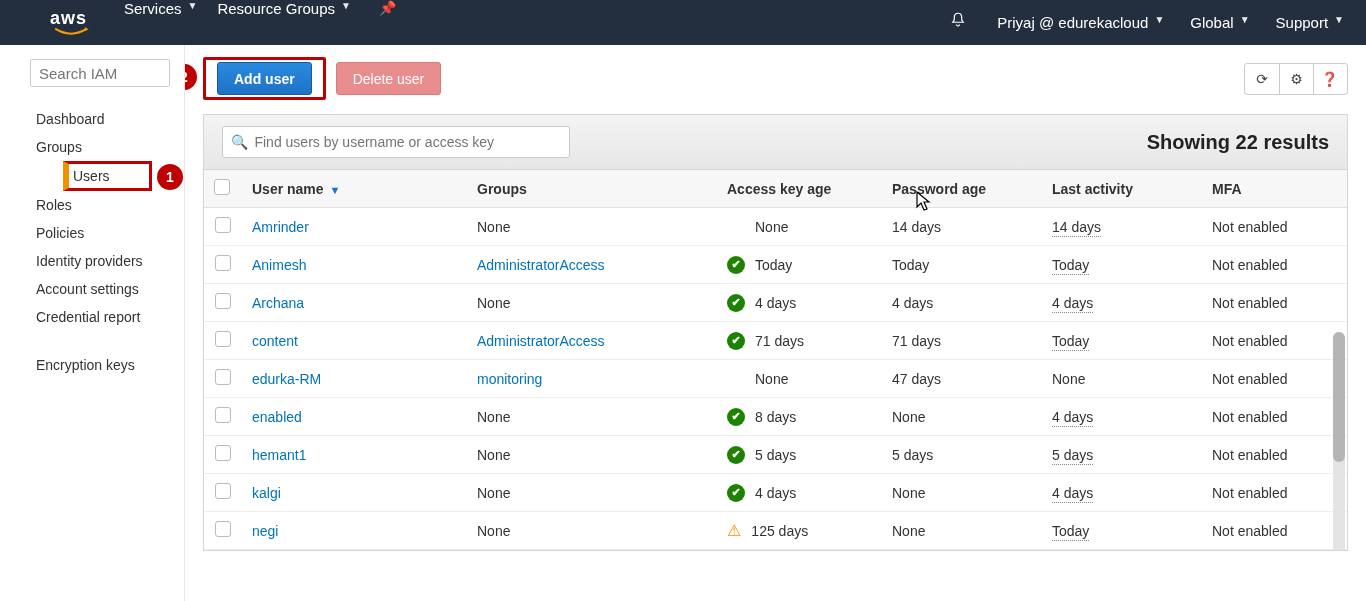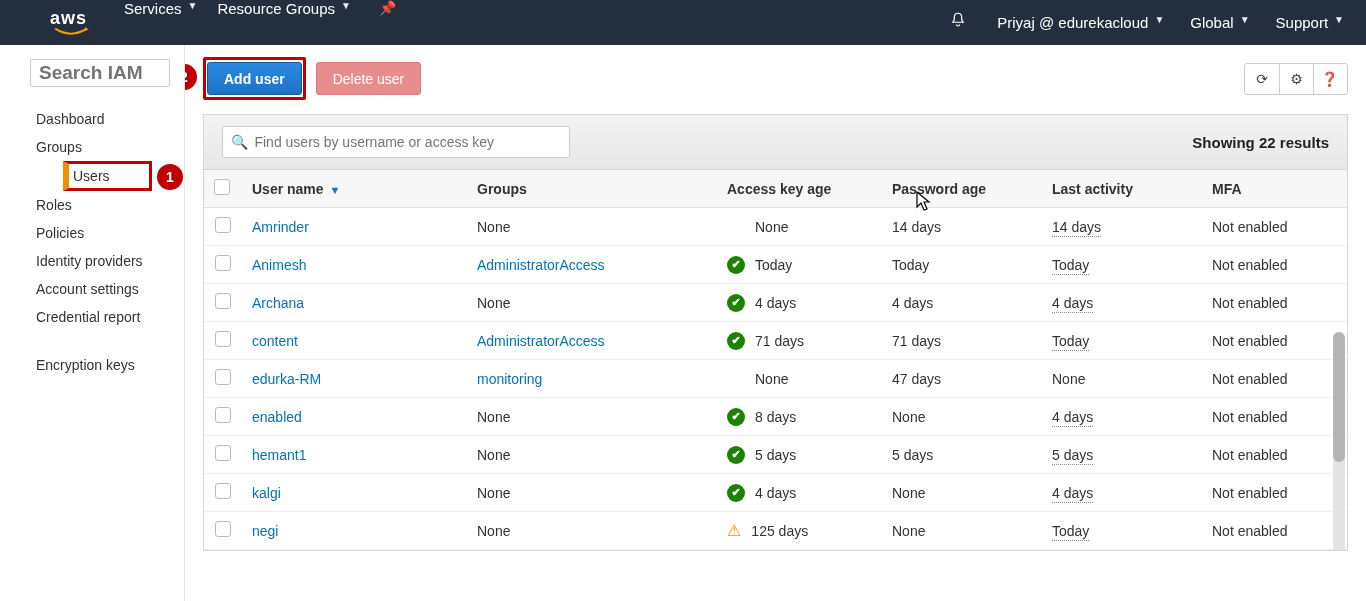--- a/index.html
+++ b/index.html
@@ -11,42 +11,42 @@
     .aws-logo .aws-smile{display:block;height:10px;margin-top:-2px;}
     .nav-item{display:flex;align-items:flex-start;gap:6px;padding:0 10px;height:100%;cursor:pointer;font-size:15px;}
     .nav-item .caret{font-size:10px;opacity:.9;}
     .nav-pin{font-size:14px;opacity:.95;margin-left:8px;}
     .nav-spacer{flex:1;}
     .nav-right{display:flex;align-items:center;gap:6px;}
     .bell{font-size:17px;margin-right:14px;}
     
     .page{display:flex;height:calc(100vh - 45px);}
     .sidebar{width:185px;padding:14px 8px 0 30px;border-right:1px solid #e6e6e6;}
-    .search-iam{width:140px;height:28px;border:1px solid #ccc;border-radius:2px;padding:0 8px;font-size:19px;color:#555;font-weight:bold;}
+    .search-iam{width:140px;height:28px;border:1px solid #ccc;border-radius:2px;padding:0 8px;font-size:15px;color:#555;}
     .side-links{margin-top:18px;}
     .side-links .sep{height:20px;}
     .side-link{padding:6px 0 6px 6px;font-size:14px;color:#333;cursor:pointer;}
     .side-link.highlight{border:3px solid #c00000;border-left:6px solid #f29100;width:89px;padding:4px 0 4px 4px;margin-left:33px;}
     
     .main{flex:1;padding:12px 18px 0 18px;position:relative;overflow:hidden;}
     .action-bar{display:flex;align-items:center;gap:10px;margin-bottom:14px;}
     .btn{height:33px;border-radius:3px;border:1px solid transparent;font-size:14px;padding:0 16px;cursor:pointer;}
     .btn-primary{background:#1f72c6;background:linear-gradient(#298ae0,#1f72c6);color:#fff;border-color:#145a9c;font-weight:700;}
-    .btn-primary-wrap{display:inline-flex;align-items:center;justify-content:center;border:3px solid #c00000;border-radius:2px;height:43px;padding:0 1px;}
+    .btn-primary-wrap{display:inline-flex;align-items:center;justify-content:center;border:3px solid #c00000;border-radius:2px;height:43px;padding:0 11px;}
     .btn-delete{background:#e88d8e;color:#fff;border-color:#d97b7c;}
     .tool-right{margin-left:auto;border:1px solid #ccc;border-radius:3px;overflow:hidden;display:flex;}
     .tool-btn{width:34px;height:30px;display:flex;align-items:center;justify-content:center;border-left:1px solid #ccc;cursor:pointer;color:#444;}
     .tool-btn:first-child{border-left:none;}
     
     .panel{border:1px solid #d5d5d5;}
     .panel-head{background:linear-gradient(#f3f3f3,#e7e7e7);border-bottom:1px solid #d5d5d5;display:flex;align-items:center;padding:11px 18px;gap:16px;}
     .find-box{background:#fff;border:1px solid #ccc;border-radius:3px;display:flex;align-items:center;height:32px;width:348px;padding:0 8px;color:#555;}
     .find-box .q{margin-right:6px;font-size:14px;}
     .find-box input{border:none;outline:none;font-size:14px;width:100%;color:#555;}
-    .results-text{margin-left:auto;font-weight:700;color:#222;font-size:15px;text-align:center;}
+    .results-text{margin-left:auto;font-weight:700;color:#222;font-size:20px;text-align:center;}
     
     .tbl{width:100%;border-collapse:collapse;}
     .tbl th{background:#f7f7f7;border-bottom:1px solid #e1e1e1;font-weight:700;text-align:left;padding:9px 10px;font-size:14px;color:#333;}
     .tbl th .sort{color:#1a73d1;margin-left:6px;font-size:11px;}
     .tbl td{border-bottom:1px solid #eee;padding:9px 10px;font-size:14px;color:#333;vertical-align:middle;}
     .col-cb{width:38px;text-align:center;}
     .cb{width:16px;height:16px;border:1px solid #bbb;border-radius:3px;display:inline-block;background:#fff;}
     .link{color:#0073bb;cursor:pointer;}
     .age-cell{display:flex;align-items:center;gap:10px;}
     .ok-ic{width:18px;height:18px;border-radius:50%;background:#1d8102;display:inline-flex;align-items:center;justify-content:center;color:#fff;font-size:11px;font-weight:700;}

